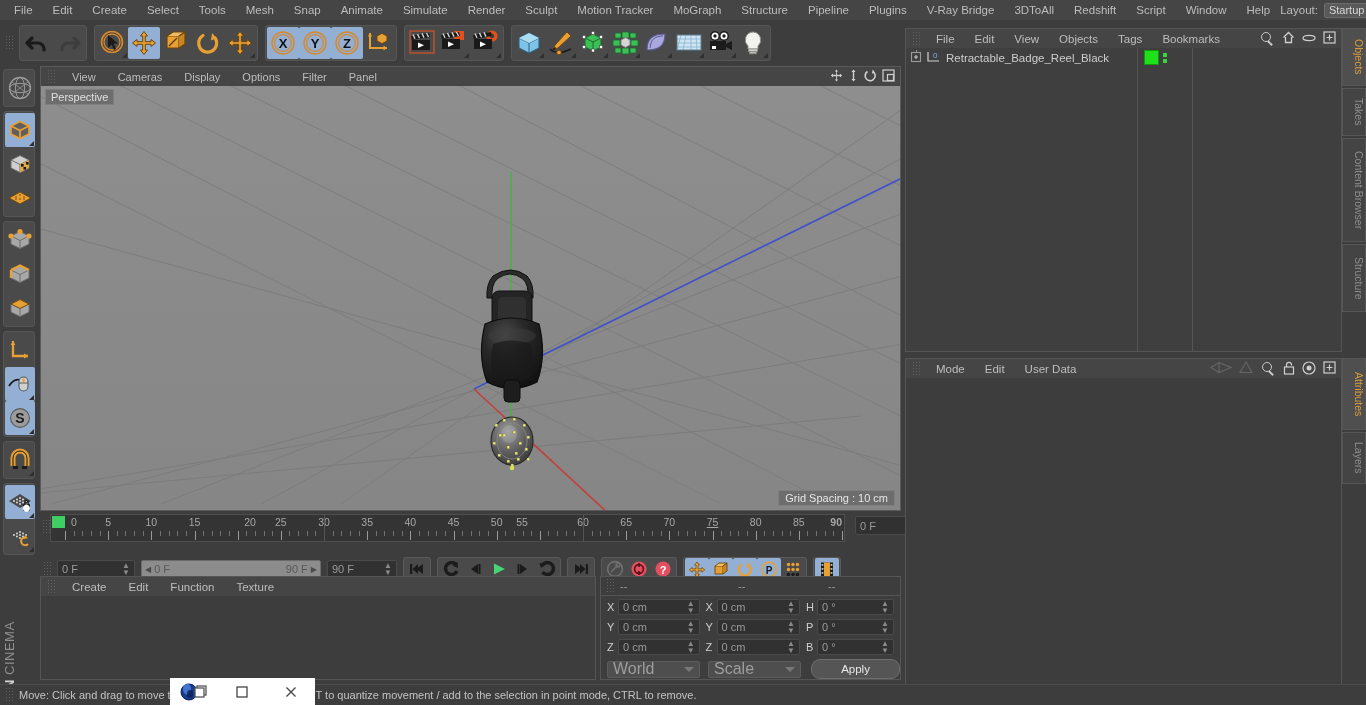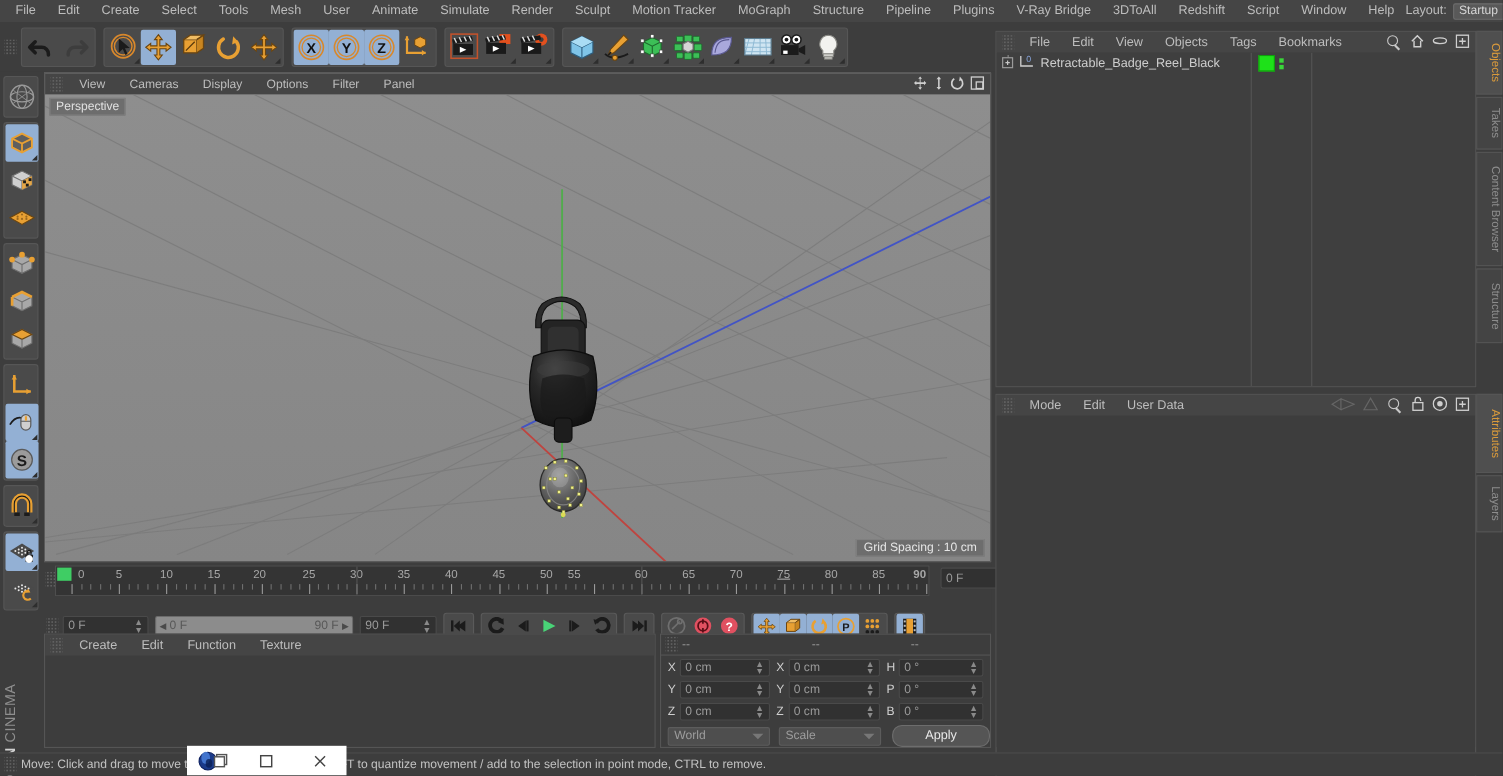--- a/index.html
+++ b/index.html
@@ -104,21 +104,21 @@
   #coordwrap{position:absolute;left:600px;top:576px;width:301px;height:104px;
              background:#3d3d3d;border:1px solid #555;box-sizing:border-box;}
   #coordhdr{height:18px;display:flex;align-items:center;padding-left:4px;
             border-bottom:1px solid #555;}
   #coordhdr .cdash{color:#9a9a9a;font-size:11px;}
   .crow{display:flex;align-items:center;height:19px;margin-top:1px;padding-left:6px;}
   .clbl{width:12px;color:#cfcfcf;font-size:11px;}
   .cinput{height:16px;margin-right:6px;}
   #coordbtns{display:flex;align-items:center;height:20px;padding-left:6px;margin-top:3px;}
   .cdrop{height:17px;background:#4e4e4e;border:1px solid #5c5c5c;border-radius:2px;
-         color:#9d9d9d;font-size:11px;display:flex;align-items:center;padding:0 5px;box-sizing:border-box;}
+         color:#9d9d9d;font-size:16px;display:flex;align-items:center;padding:0 5px;box-sizing:border-box;}
   .cdrop .cv{margin-left:auto;width:0;height:0;border-left:5px solid transparent;
              border-right:5px solid transparent;border-top:5px solid #777;}
   #applybtn{width:88px;height:18px;background:#555;border:1px solid #6d6d6d;border-radius:9px;
             color:#e8e8e8;font-size:11.5px;text-align:center;line-height:18px;}
 
   
   #objpanel{position:absolute;left:905px;top:28px;width:437px;height:324px;
             background:#3d3d3d;border:1px solid #555;box-sizing:border-box;}
   #objmenu{height:19px;background:#454545;display:flex;align-items:center;padding-left:5px;}
   #objmenu .mi{padding:0 10px;}
@@ -159,21 +159,21 @@
 
 <div id="app">
 
   <div id="menubar">
     <div class="mi">File</div>
     <div class="mi">Edit</div>
     <div class="mi">Create</div>
     <div class="mi">Select</div>
     <div class="mi">Tools</div>
     <div class="mi">Mesh</div>
-    <div class="mi">User</div>
+    <div class="mi">Snap</div>
     <div class="mi">Animate</div>
     <div class="mi">Simulate</div>
     <div class="mi">Render</div>
     <div class="mi">Sculpt</div>
     <div class="mi">Motion Tracker</div>
     <div class="mi">MoGraph</div>
     <div class="mi">Structure</div>
     <div class="mi">Pipeline</div>
     <div class="mi">Plugins</div>
     <div class="mi">V-Ray Bridge</div>
@@ -774,21 +774,21 @@
           <div class="rtick" style="left: 747.833px; height: 9px; background: rgb(154, 154, 154);"></div>
           <div class="rtick" style="left: 756.467px; height: 5px; background: rgb(111, 111, 111);"></div>
           <div class="rtick" style="left: 765.1px; height: 5px; background: rgb(111, 111, 111);"></div>
           <div class="rtick" style="left: 773.733px; height: 5px; background: rgb(111, 111, 111);"></div>
           <div class="rtick" style="left: 782.367px; height: 5px; background: rgb(111, 111, 111);"></div>
           <div class="rtick" style="left: 791px; height: 9px; background: rgb(154, 154, 154);"></div>
           <div class="rlbl" style="left: 20px; transform: none;">0</div>
           <div class="rlbl" style="left: 57.1667px;">5</div>
           <div class="rlbl" style="left: 100.333px;">10</div>
           <div class="rlbl" style="left: 143.5px;">15</div>
-          <div class="rlbl" style="left: 185px;">20</div>
+          <div class="rlbl" style="left: 199px;">20</div>
           <div class="rlbl" style="left: 229.833px;">25</div>
           <div class="rlbl" style="left: 273px;">30</div>
           <div class="rlbl" style="left: 316.167px;">35</div>
           <div class="rlbl" style="left: 359.333px; text-align: right;">40</div>
           <div class="rlbl" style="left: 402.5px;">45</div>
           <div class="rlbl" style="left: 445.667px;">50</div>
           <div class="rlbl" style="left: 471px;">55</div>
           <div class="rlbl" style="left: 532px;">60</div>
           <div class="rlbl" style="left: 575.167px;">65</div>
           <div class="rlbl" style="left: 618.333px;">70</div>

